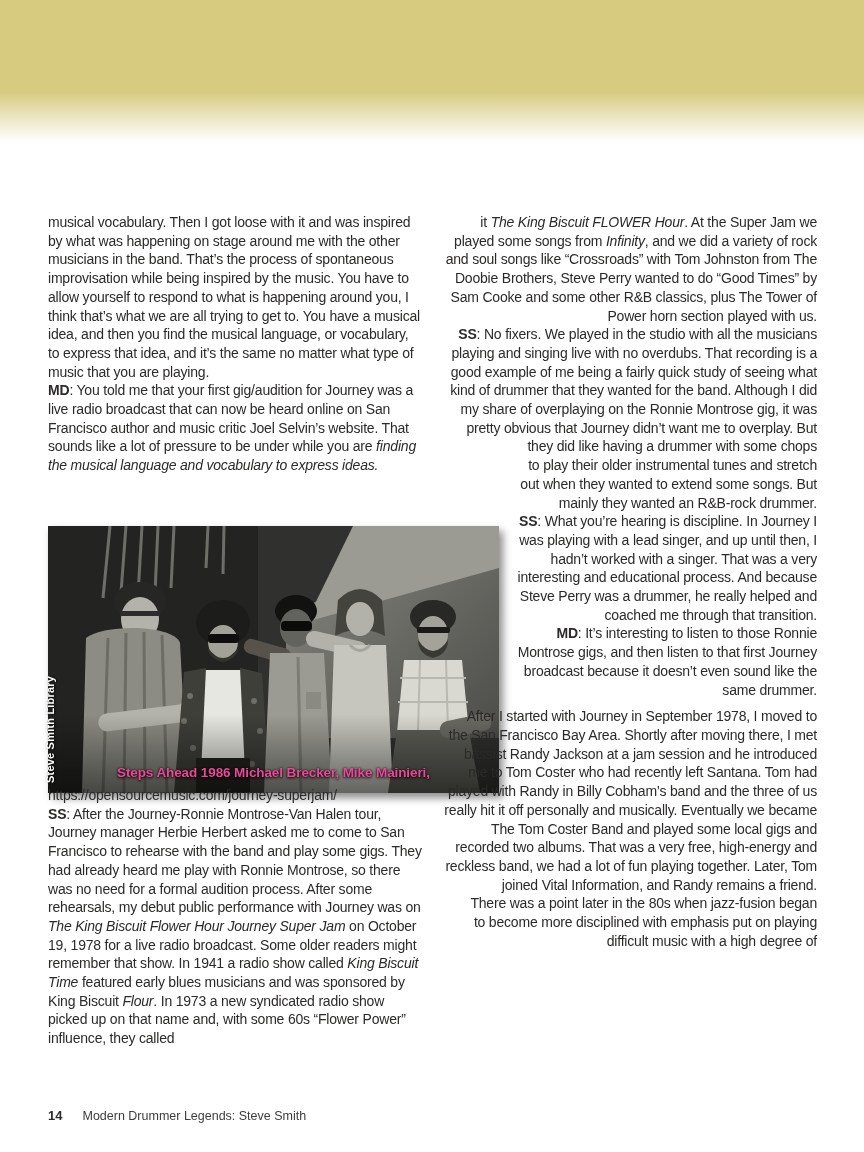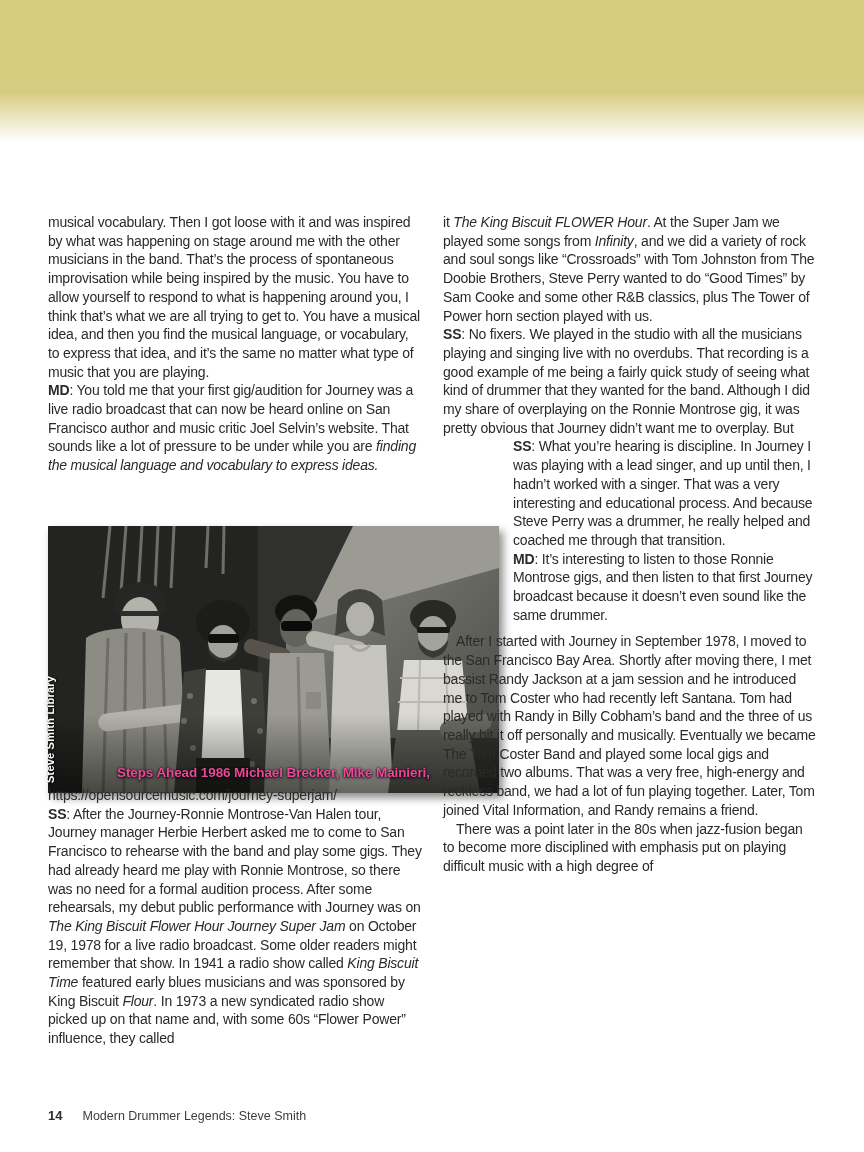--- a/index.html
+++ b/index.html
@@ -12,21 +12,21 @@
     position:absolute; left:0; top:0; width:864px; height:150px;
     background:linear-gradient(180deg,#d7cb80 0px,#d7cb80 92px,rgba(215,203,128,.55) 114px,rgba(215,203,128,0) 142px);
   }
   .col {
     position:absolute; font-size:14px; line-height:18.7px; letter-spacing:-0.2px;
     text-align:left;
   }
   .col p { margin:0; }
   #left-top   { left:48px;  top:213px; width:372px; }
   #left-bottom{ left:48px;  top:786px; width:374px; }
-  #right-col  { left:443px; top:213px; width:374px; }
+  #right-col  { left:443px; top:213px; width:374px;text-align:right; }
   .wrapped { margin-left:70px; width:304px; }
   .after-wrap { margin-top:8px; }
   .b { font-weight:bold; }
   .i { font-style:italic; }
   p.indent { text-indent:13px; }
 
   .photo {
     position:absolute; left:48px; top:526px; width:451px; height:267px;
     background:#2e2e2c; box-shadow:4px 5px 8px rgba(0,0,0,.45);
   }
@@ -165,20 +165,21 @@
     <p><span>https://opensourcemusic.com/journey-superjam/</span></p>
     <p><span class="b">SS</span><span>: After the Journey-Ronnie Montrose-Van Halen tour, Journey manager Herbie Herbert asked me to come to San Francisco to rehearse with the band and play some gigs. They had already heard me play with Ronnie Montrose, so there was no need for a formal audition process. After some rehearsals, my debut public performance with Journey was on </span><span class="i">The King Biscuit Flower Hour Journey Super Jam</span><span> on October 19, 1978 for a live radio broadcast.  Some older readers might remember that show. In 1941 a radio show called </span><span class="i">King Biscuit Time</span><span> featured early blues musicians and was sponsored by King Biscuit </span><span class="i">Flour</span><span>. In 1973 a new syndicated radio show picked up on that name and, with some 60s “Flower Power” influence, they called</span></p>
   </div>
 
 <div id="right-col" class="col">
   <div>
       <p><span>it </span><span class="i">The King Biscuit FLOWER Hour</span><span>. At the Super Jam we played some songs from </span><span class="i">Infinity</span><span>, and we did a variety of rock and soul songs like “Crossroads” with Tom Johnston from The Doobie Brothers, Steve Perry wanted to do “Good Times” by Sam Cooke and some other R&amp;B classics, plus The Tower of Power horn section played with us.</span></p>
       <p><span class="b">SS</span><span>: No fixers. We played in the studio with all the musicians playing and singing live with no overdubs. That recording is a good example of me being a fairly quick study of seeing what kind of drummer that they wanted for the band. Although I did my share of overplaying on the Ronnie Montrose gig, it was pretty obvious that Journey didn’t want me to overplay. But</span></p>
     </div>
   <div class="wrapped">
+      <p><span>they did like having a drummer with some chops to play their older instrumental tunes and stretch out when they wanted to extend some songs. But mainly they wanted an R&amp;B-rock drummer.</span></p>
       <p><span class="b">SS</span><span>: What you’re hearing is discipline. In Journey I was playing with a lead singer, and up until then, I hadn’t worked with a singer. That was a very interesting and educational process. And because Steve Perry was a drummer, he really helped and coached me through that transition.</span></p>
       <p><span class="b">MD</span><span>: It’s interesting to listen to those Ronnie Montrose gigs, and then listen to that first Journey broadcast because it doesn’t even sound like the same drummer.</span></p>
     </div>
   <div class="after-wrap">
       <p class="indent"><span>After I started with Journey in September 1978, I moved to the San Francisco Bay Area. Shortly after moving there, I met bassist Randy Jackson at a jam session and he introduced me to Tom Coster who had recently left Santana. Tom had played with Randy in Billy Cobham’s band and the three of us really hit it off personally and musically. Eventually we became The Tom Coster Band and played some local gigs and recorded two albums. That was a very free, high-energy and reckless band, we had a lot of fun playing together. Later, Tom joined Vital Information, and Randy remains a friend.</span></p>
       <p class="indent"><span>There was a point later in the 80s when jazz-fusion began to become more disciplined with emphasis put on playing difficult music with a high degree of</span></p>
     </div>
 </div>
 
 <div class="footer">

